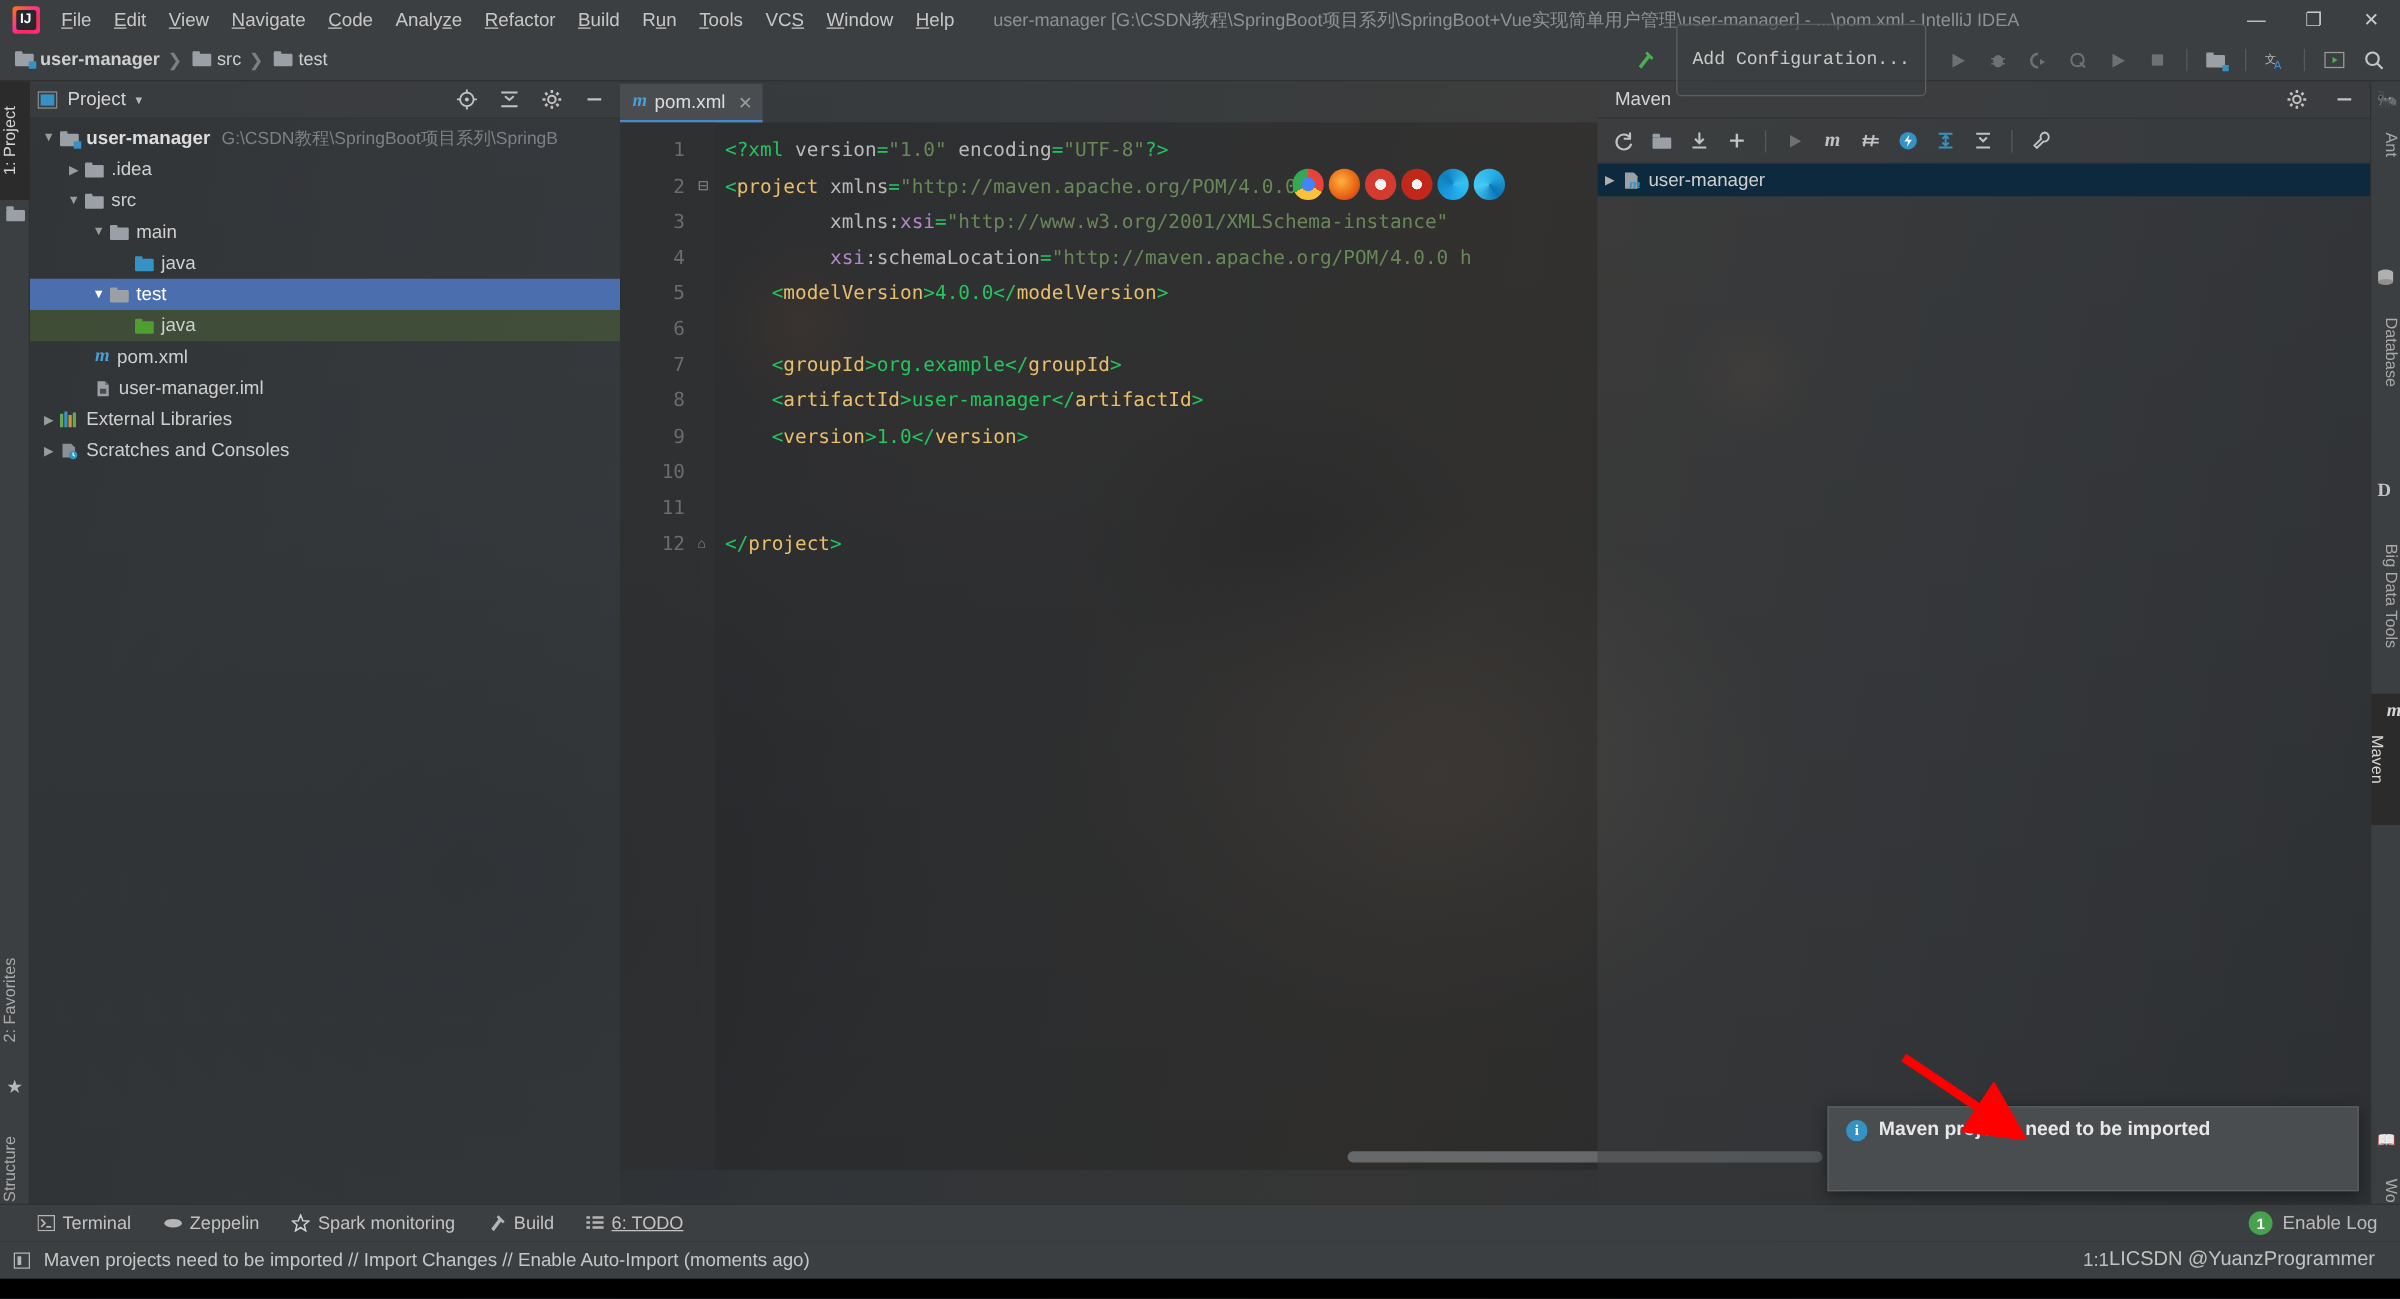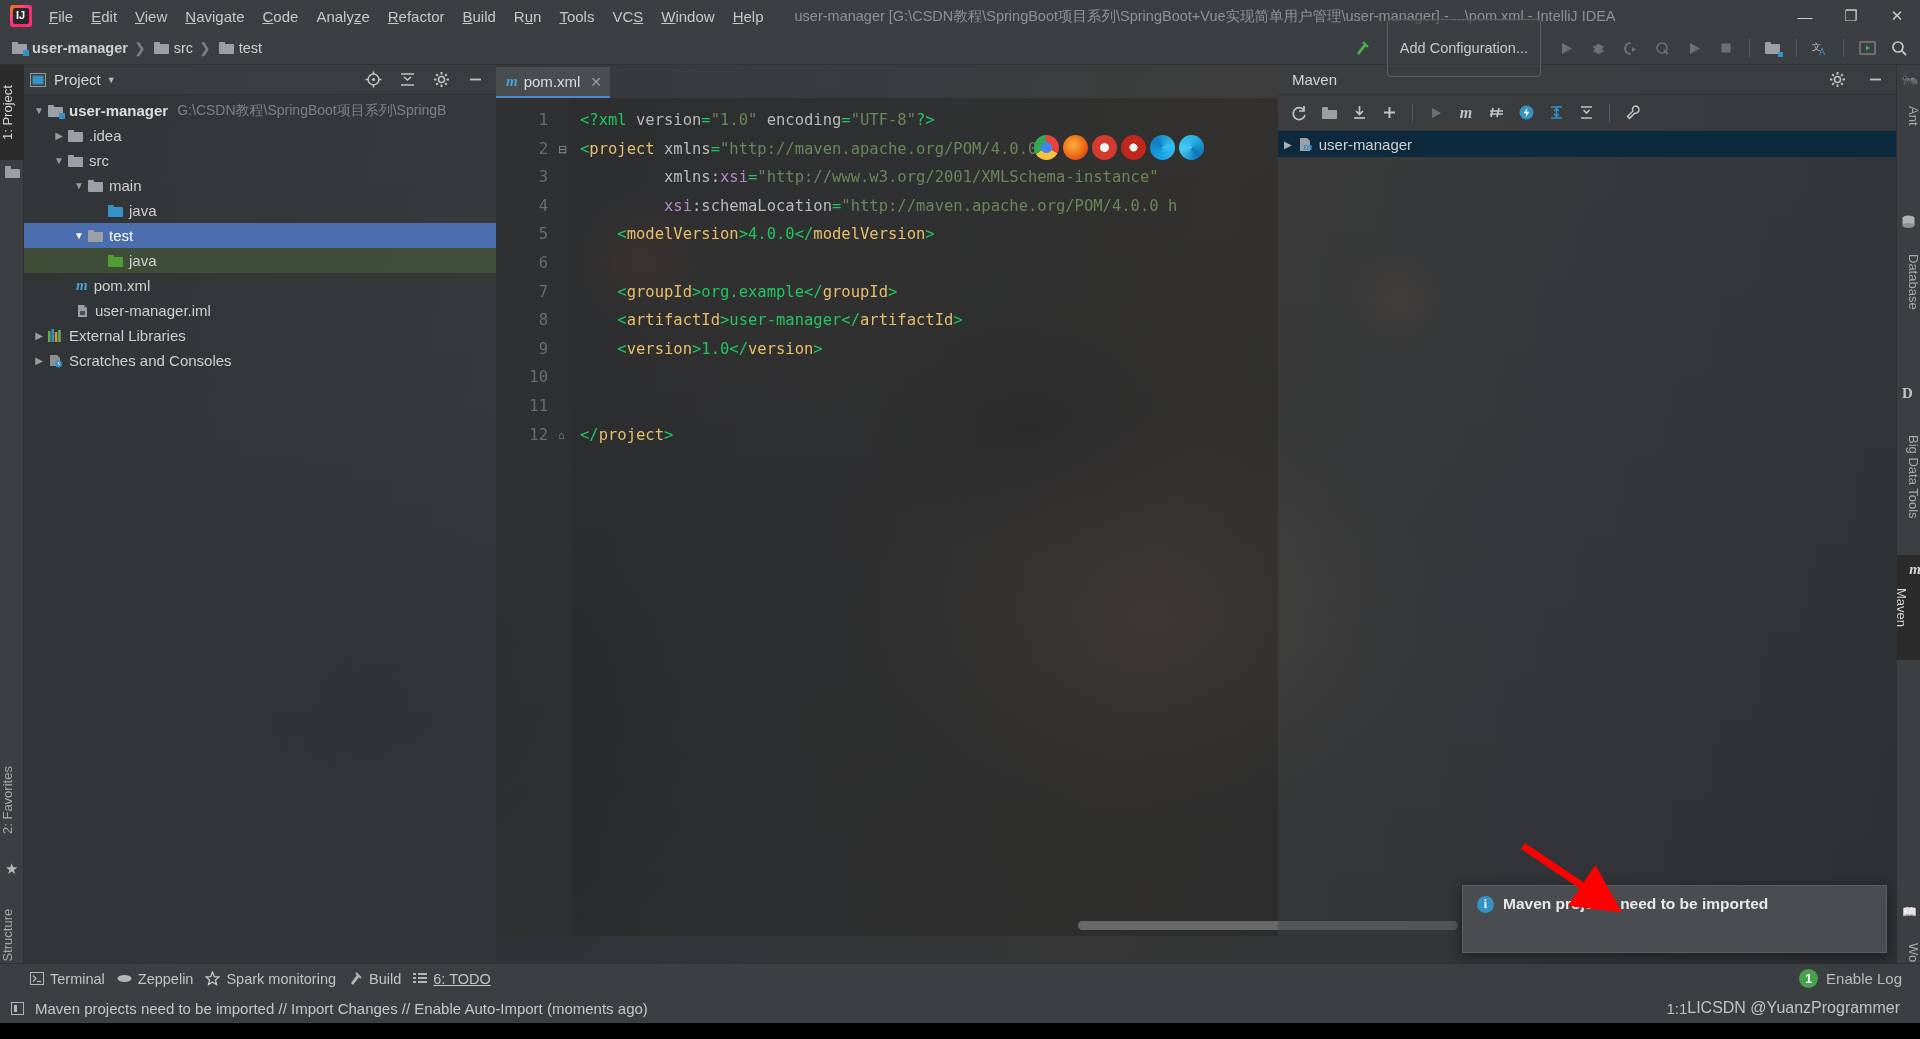--- a/index.html
+++ b/index.html
@@ -53,21 +53,21 @@
   }
   .crumb{ display:flex; align-items:center; margin-left:6px; }
   .crumb .ic{ margin:0 5px 0 6px; }
   .crumb span.t{ color:#cfcfcf; font-size:14.5px; }
   .crumb .sep{ color:#7d7f82; margin:0 2px 0 6px; font-size:14px;}
   .crumb .bold{ font-weight:bold; color:#d7d7d7;}
   #navright{ margin-left:auto; display:flex; align-items:center; gap:2px; padding-right:6px;}
   .tbtn{ width:30px;height:26px;display:flex;align-items:center;justify-content:center;border-radius:3px;}
   #addconf{
     border:1px solid #5e6060; border-radius:4px; padding:20px 12px; color:#c9c9c9;
-    font-size:14.5px; margin:0 8px; background:rgba(60,63,65,.6);
+    font-size:14.5px; margin:0 8px; background:rgba(60,63,65,.6);font-family:Liberation Mono, monospace;
   }
   .vsep{ width:1px;height:18px;background:#565a5c;margin:0 6px;}
 
   
   #leftstrip{
     position:absolute; left:0; top:65px; width:24px; height:910px;
     background:#3c3f41; z-index:5; border-right:1px solid #2f3133;
   }
   .vtab{
     position:absolute; left:0; width:24px;
@@ -189,21 +189,21 @@
   #balloon .l2{ display:flex; align-items:center; gap:10px; padding:5px 0 0 40px;}
   #balloon .lnk{ color:#589df6; font-size:15.5px; }
   #balloon .boxed{ border:3px solid #f00; padding:1px 7px; }
   .infoic{ width:17px;height:17px;border-radius:50%;background:#3592c4;color:#fff;
     font:bold 12px "Liberation Serif",serif;display:flex;align-items:center;justify-content:center;}
   #arrow{ position:absolute; left:1519px; top:842px; width:110px;height:70px;z-index:9;}
 
   
   #bottombar{
     position:absolute; left:0; bottom:46px; width:1920px; height:30px; z-index:6;
-    background:#3c3f41; display:flex; align-items:center; padding-left:30px; gap:12px;
+    background:#3c3f41; display:flex; align-items:center; padding-left:30px; gap:26px;
     border-top:1px solid #2f3133;
   }
   .bitem{ display:flex; align-items:center; gap:6px; color:#c3c3c3; font-size:14.5px;}
   #bottombar .right{ margin-left:auto; display:flex;align-items:center;gap:8px;padding-right:18px;}
   .evbadge{width:19px;height:19px;border-radius:50%;background:#48a14d;color:#fff;
     font:bold 12px "Liberation Sans",sans-serif;display:flex;align-items:center;justify-content:center;}
   #statusbar{
     position:absolute; left:0; bottom:16px; width:1920px; height:30px; z-index:6;
     background:#3c3f41; display:flex; align-items:center; padding-left:10px; gap:10px;
   }

